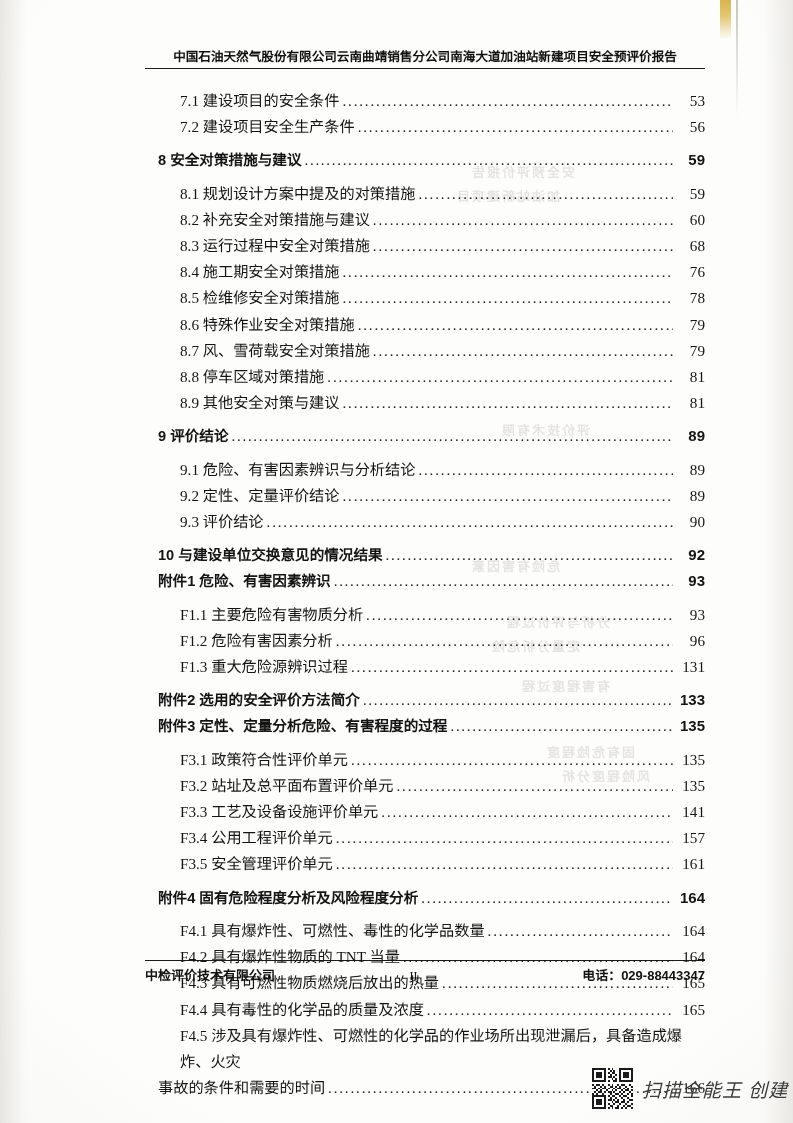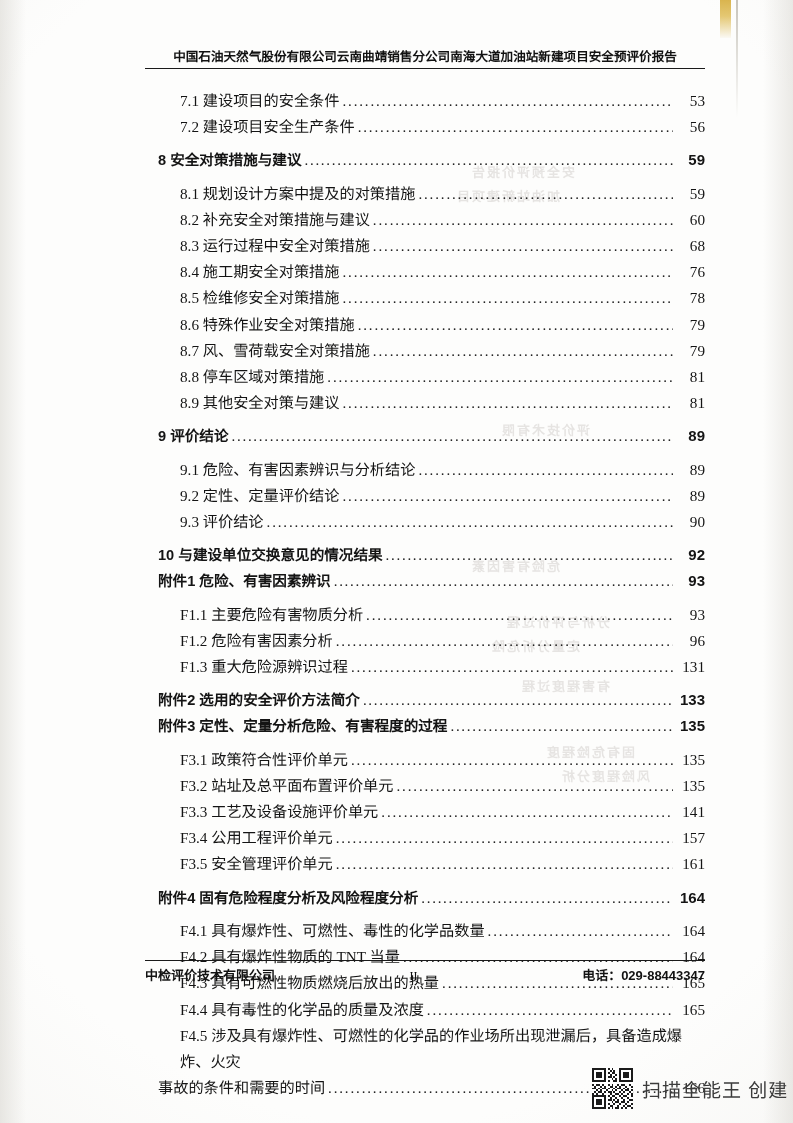--- a/index.html
+++ b/index.html
@@ -234,20 +234,21 @@
     position: relative;
     background: #ffffff;
   }
   .qr svg { display: block; }
   .scan-text {
     font-family: "Liberation Sans", "DejaVu Sans", sans-serif;
     font-size: 19px;
     color: #3b3b3b;
     letter-spacing: 1px;
     white-space: nowrap;
+    font-style: italic;
   }
 </style>
 </head>
 <body>
 
 <div class="page">
 
   <div id="bleed-layer">
       <div class="bleed" style="left: 470px; top: 162px; font-size: 13px;">安全预评价报告</div>
       <div class="bleed" style="left: 455px; top: 186px; font-size: 13px;">加油站新建项目</div>

